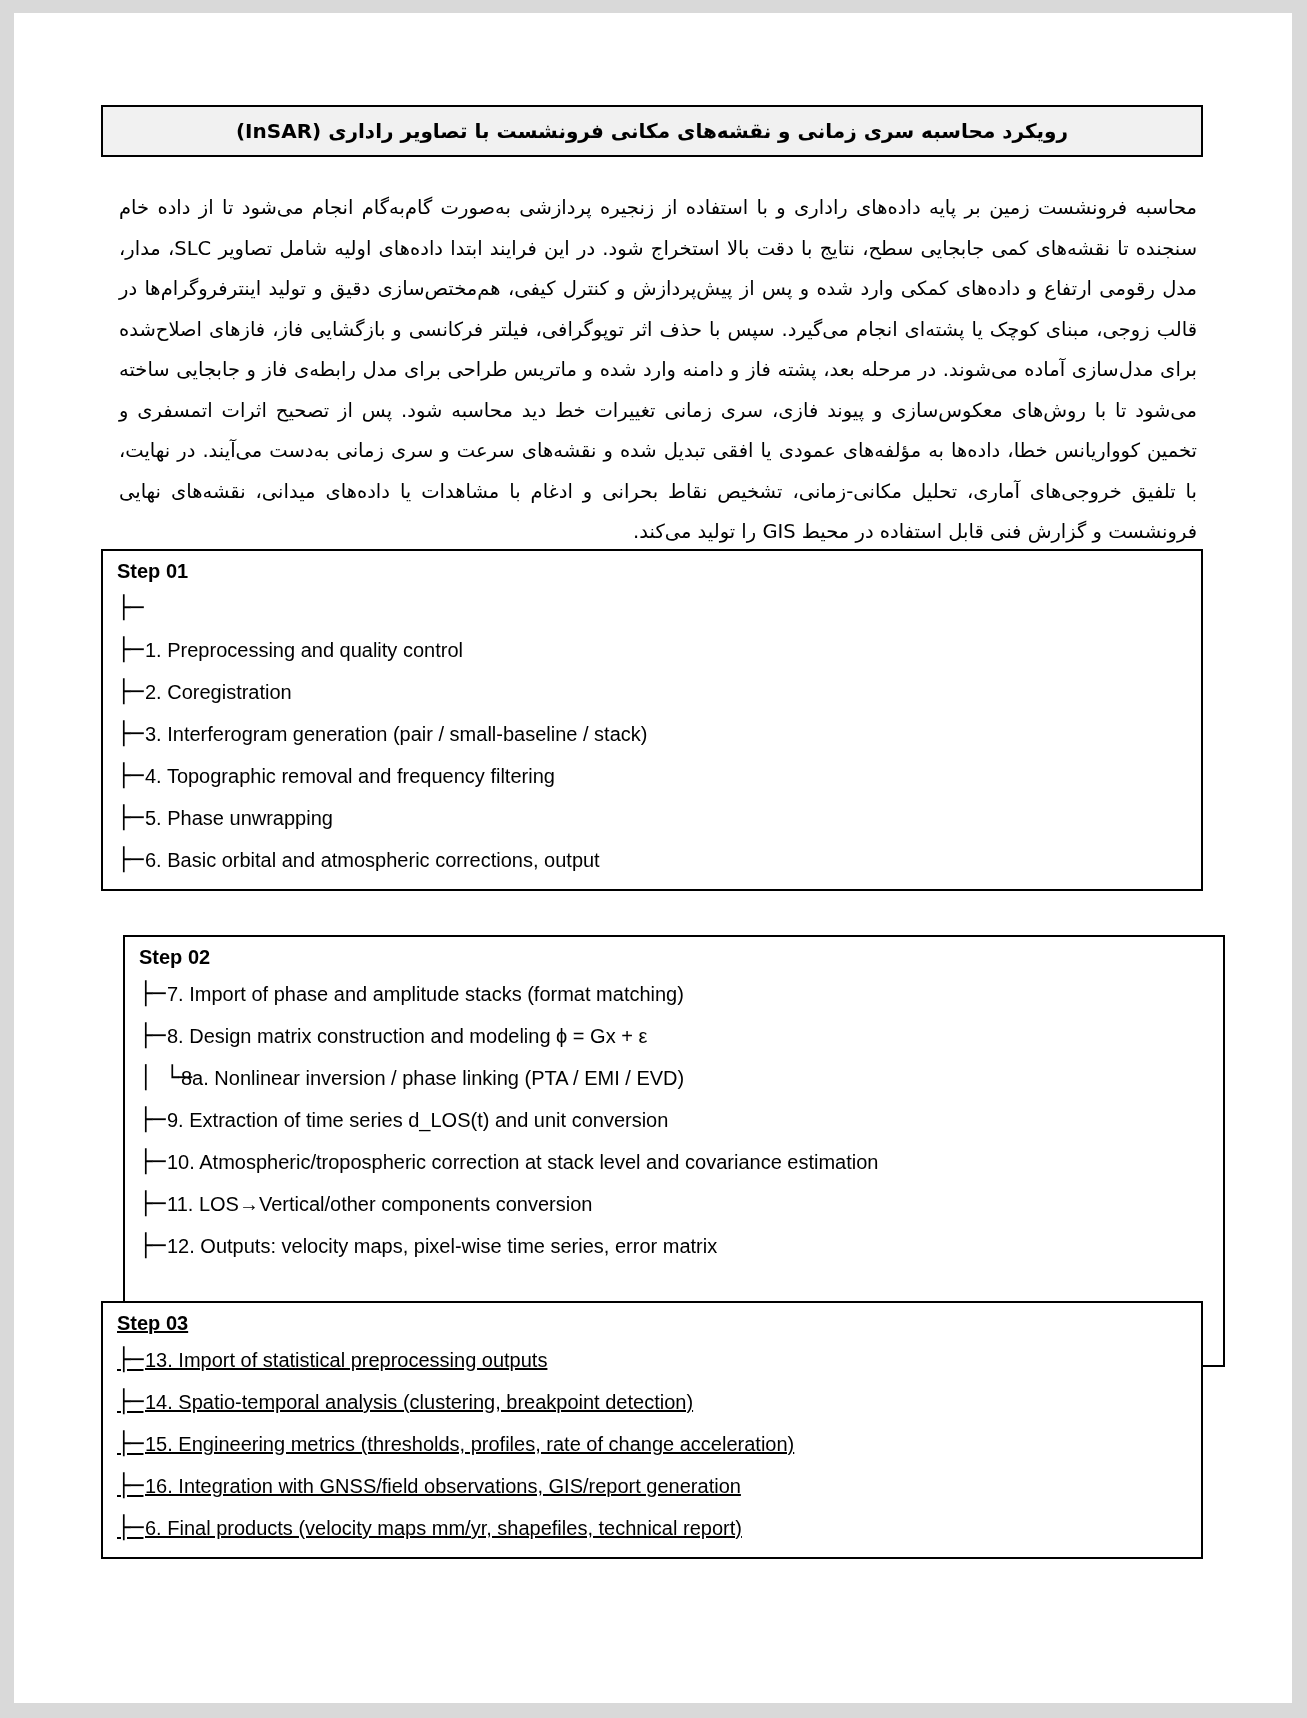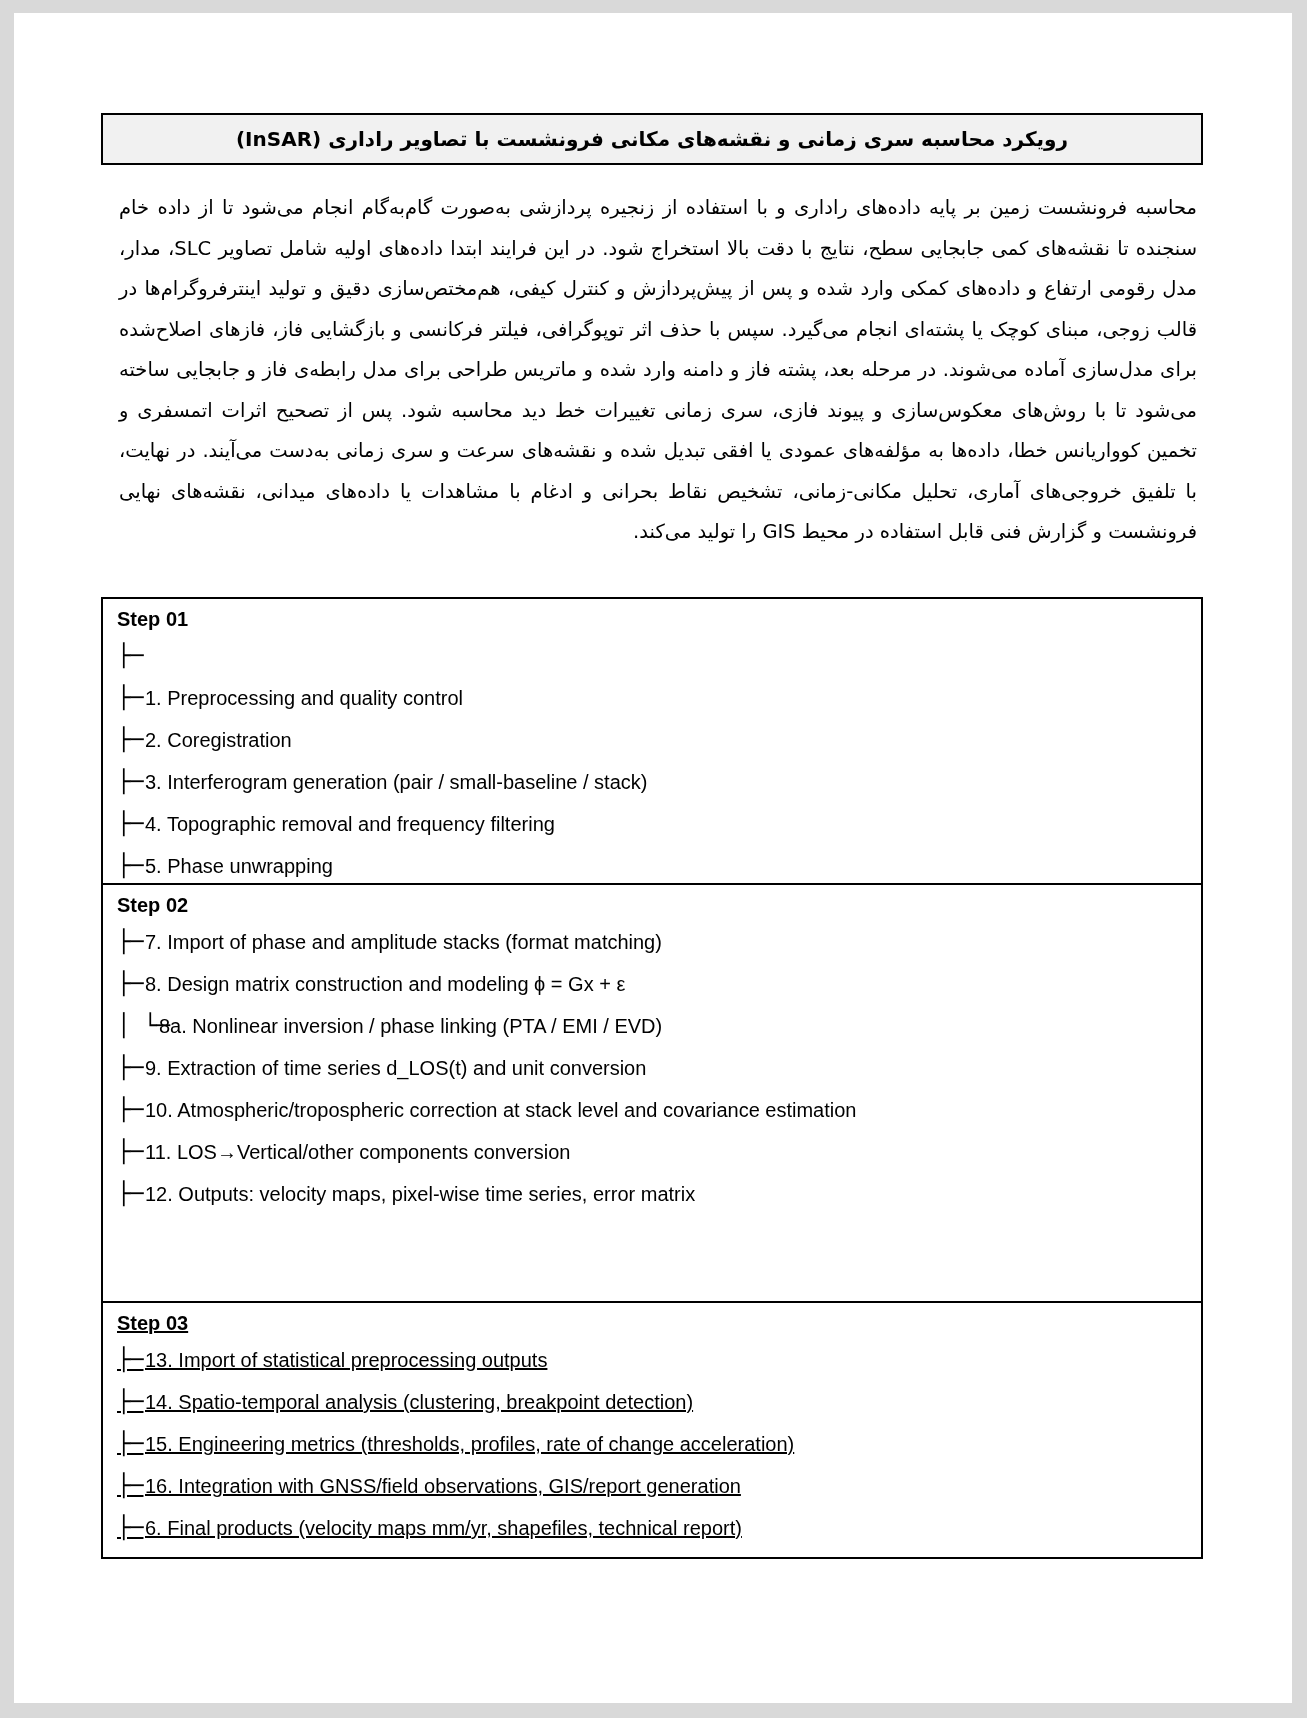--- a/index.html
+++ b/index.html
@@ -7,21 +7,21 @@
     width: 1307px; height: 1718px; background: #d9d9d9;
     position: relative; overflow: hidden;
     font-family: "DejaVu Sans", sans-serif; color: #000;
   }
   .page {
     position: absolute; left: 12px; top: 11px; width: 1282px; height: 1694px;
     background: #fff; border: 2px solid #d9d9d9; box-sizing: border-box;
     outline: 2px solid #fff; outline-offset: -6px;
   }
   .title-box {
-    position: absolute; left: 101px; top: 113px; width: 1102px; height: 52px;
+    position: absolute; left: 101px; top: 105px; width: 1102px; height: 52px;
     box-sizing: border-box; border: 2px solid #000; background: #f1f1f1;
     display: flex; align-items: center; justify-content: center;
     direction: rtl;
   }
   .title-box span { font-weight: bold; font-size: 20px; font-family: "DejaVu Sans", sans-serif; }
   .para {
     position: absolute; left: 115px; top: 184px; width: 1078px;
     direction: rtl; text-align: justify; text-align-last: right;
     font-family: "DejaVu Sans", sans-serif; font-size: 19.5px; line-height: 40.5px;
     margin: 4px;
@@ -41,21 +41,21 @@
 
 <div class="page">
 </div>
 
 <div class="title-box">
   <span>رویکرد محاسبه سری زمانی و نقشه‌های مکانی فرونشست با تصاویر راداری (InSAR)</span>
 </div>
 
 <p class="para">محاسبه فرونشست زمین بر پایه داده‌های راداری و با استفاده از زنجیره پردازشی به‌صورت گام‌به‌گام انجام می‌شود تا از داده خام سنجنده تا نقشه‌های کمی جابجایی سطح، نتایج با دقت بالا استخراج شود. در این فرایند ابتدا داده‌های اولیه شامل تصاویر SLC، مدار، مدل رقومی ارتفاع و داده‌های کمکی وارد شده و پس از پیش‌پردازش و کنترل کیفی، هم‌مختص‌سازی دقیق و تولید اینترفروگرام‌ها در قالب زوجی، مبنای کوچک یا پشته‌ای انجام می‌گیرد. سپس با حذف اثر توپوگرافی، فیلتر فرکانسی و بازگشایی فاز، فازهای اصلاح‌شده برای مدل‌سازی آماده می‌شوند. در مرحله بعد، پشته فاز و دامنه وارد شده و ماتریس طراحی برای مدل رابطه‌ی فاز و جابجایی ساخته می‌شود تا با روش‌های معکوس‌سازی و پیوند فازی، سری زمانی تغییرات خط دید محاسبه شود. پس از تصحیح اثرات اتمسفری و تخمین کوواریانس خطا، داده‌ها به مؤلفه‌های عمودی یا افقی تبدیل شده و نقشه‌های سرعت و سری زمانی به‌دست می‌آیند. در نهایت، با تلفیق خروجی‌های آماری، تحلیل مکانی-زمانی، تشخیص نقاط بحرانی و ادغام با مشاهدات یا داده‌های میدانی، نقشه‌های نهایی فرونشست و گزارش فنی قابل استفاده در محیط GIS را تولید می‌کند.</p>
 
-<div class="step-box" style="top:597px;height:342px;">
+<div class="step-box" style="top:549px;height:342px;">
   <div class="step-title">Step 01</div>
   <div class="step-rows">
       <div class="step-row">
         <span class="tree">├─</span>
       </div>
       <div class="step-row">
         <span class="tree">├─</span>
         <span>1. Preprocessing and quality control</span>
       </div>
       <div class="step-row">
@@ -74,21 +74,21 @@
         <span class="tree">├─</span>
         <span>5. Phase unwrapping</span>
       </div>
       <div class="step-row">
         <span class="tree">├─</span>
         <span>6. Basic orbital and atmospheric corrections, output</span>
       </div>
     </div>
 </div>
 
-<div class="step-box" style="top:883px;height:432px;">
+<div class="step-box" style="top:935px;height:432px;margin-left:22px;">
   <div class="step-title">Step 02</div>
   <div class="step-rows">
       <div class="step-row">
         <span class="tree">├─</span>
         <span>7. Import of phase and amplitude stacks (format matching)</span>
       </div>
       <div class="step-row">
         <span class="tree">├─</span>
         <span>8. Design matrix construction and modeling ϕ = Gx + ε</span>
       </div>

